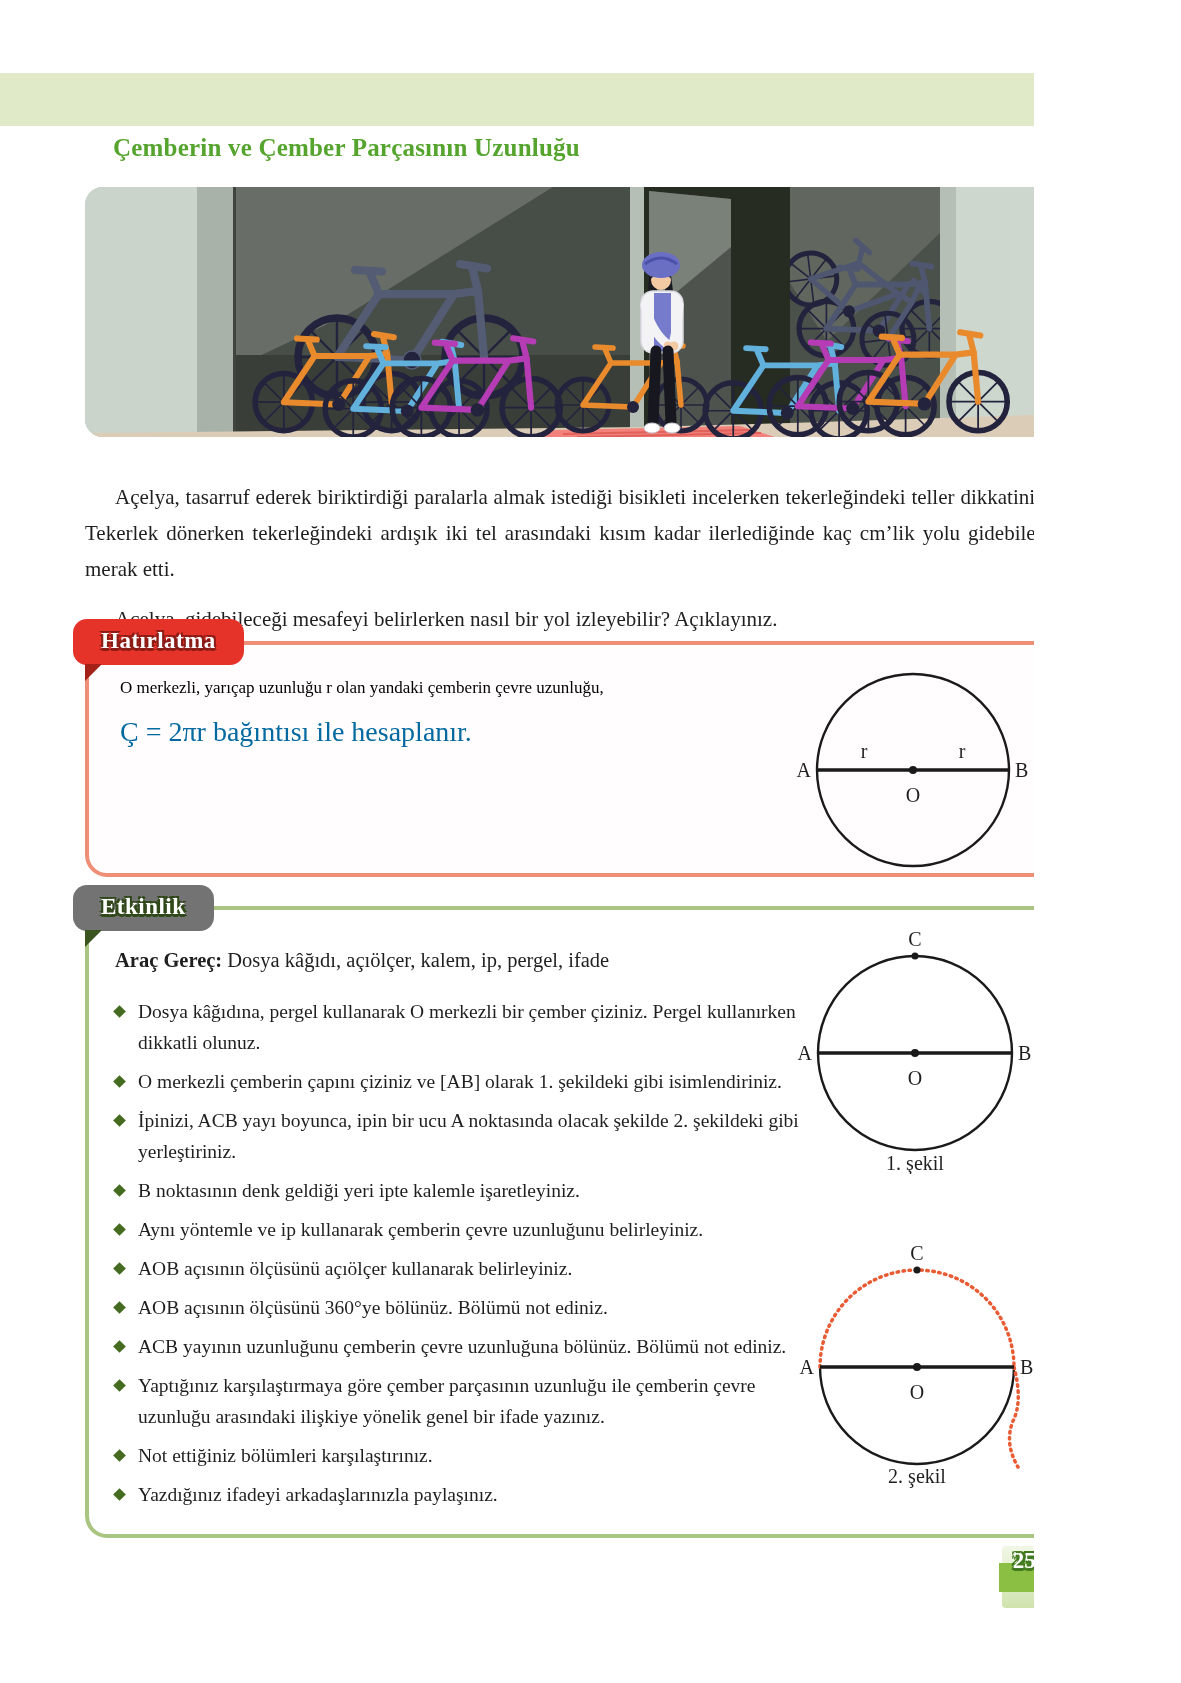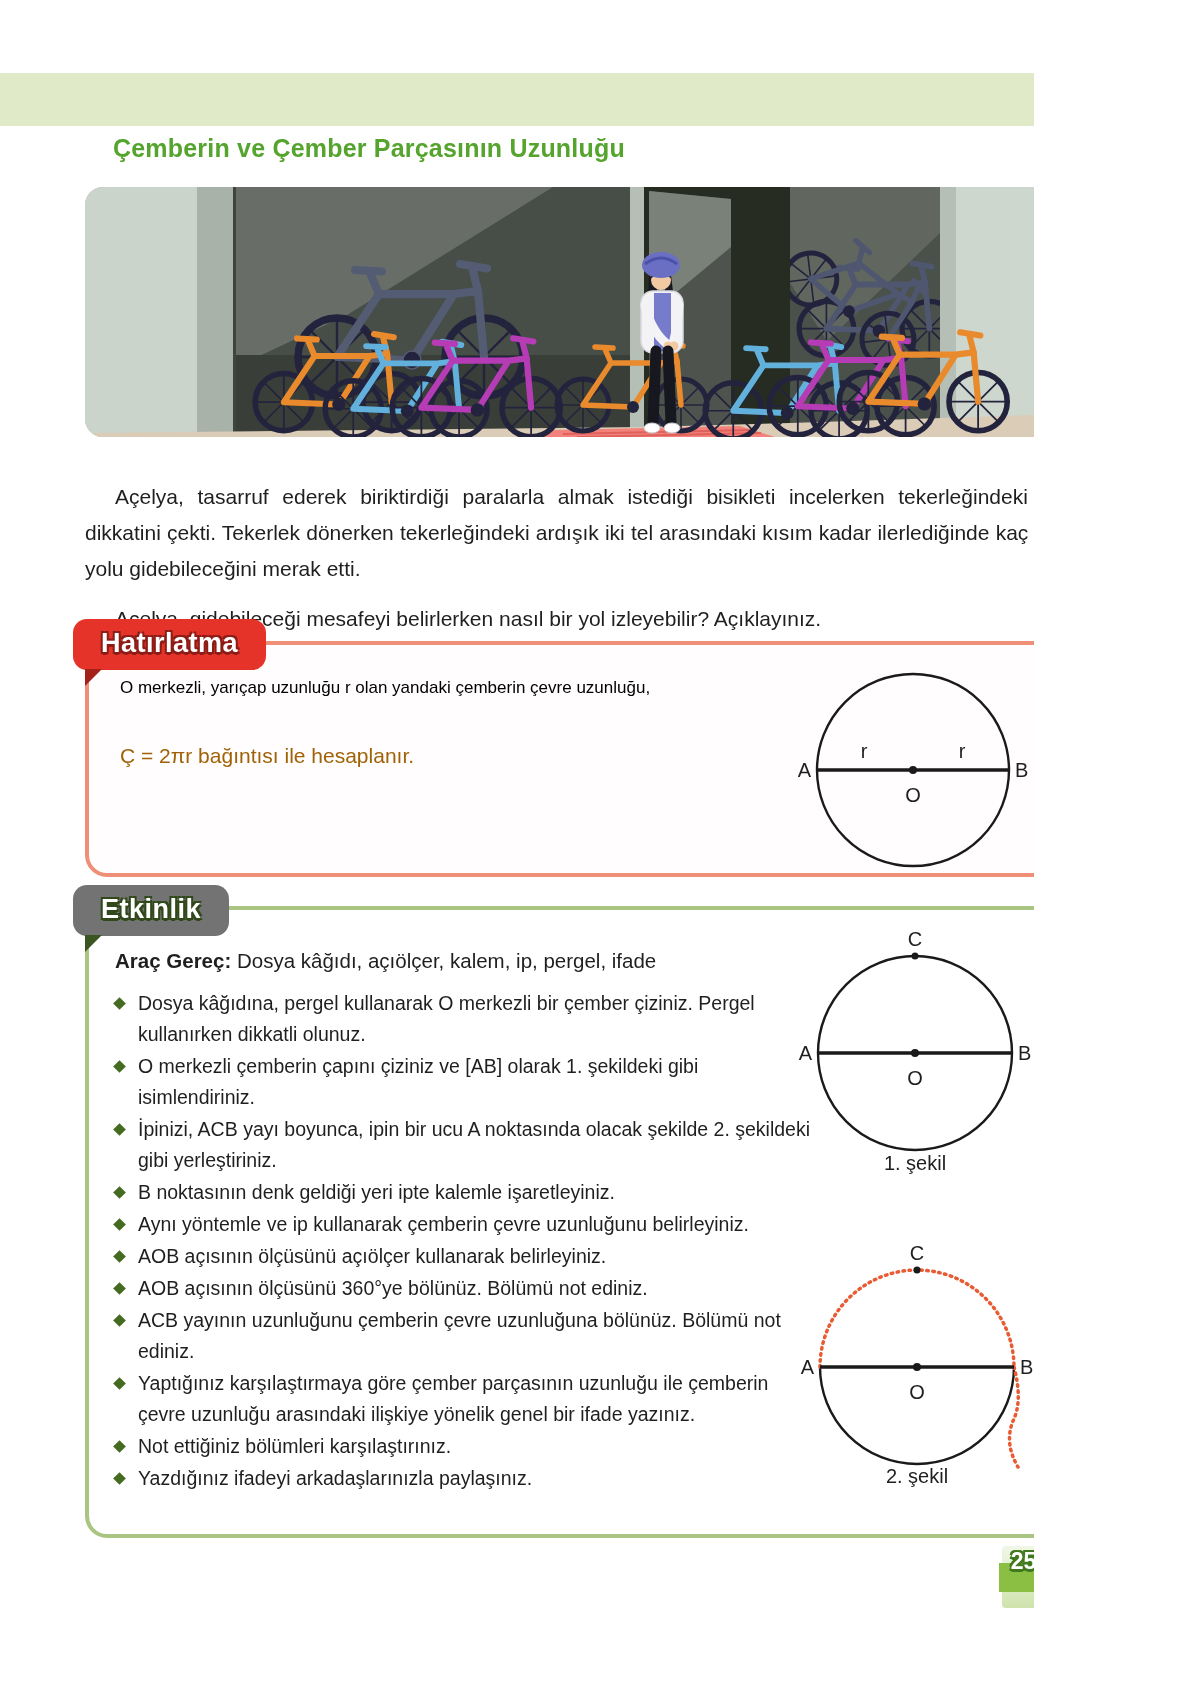--- a/index.html
+++ b/index.html
@@ -1,52 +1,52 @@
 <!DOCTYPE html>
 <html><head>
 <meta charset="utf-8">
 <style>
   html,body{margin:0;padding:0;background:#fff;}
   #page{position:relative;width:1034px;height:1683px;background:#ffffff;
-        font-family:Liberation Sans, sans-serif;color:#222;overflow:hidden;}
+        font-family:Liberation Serif, serif;color:#222;overflow:hidden;}
   .abs{position:absolute;}
 
   
   .top-bar{left:0;top:73px;width:1040px;height:53px;background:#e0eac9;}
   .top-bar-cap{left:1037px;top:73px;width:26px;height:53px;background:#57982b;border-radius:0 14px 14px 0;}
 
   .title{left:113px;top:134px;font-size:25px;font-weight:bold;color:#55a42e;letter-spacing:.2px;}
 
   .illustration{left:85px;top:187px;width:1009px;height:250px;border-radius:18px;overflow:hidden;}
 
   .p1{left:85px;top:458px;width:1002px;font-size:21px;line-height:36px;text-align:justify;text-indent:30px;color:#1f1f1f;}
   .p2{left:85px;top:586px;width:1002px;font-size:21px;text-indent:30px;color:#1f1f1f;}
 
   .box{border-radius:22px;background:#fffdfd;box-sizing:border-box;}
   .hat-box{left:85px;top:641px;width:1010px;height:236px;border:4px solid #ef8f77;}
   .etk-box{left:85px;top:906px;width:1010px;height:632px;border:4px solid #aac481;background:#fff;}
 
-  .badge{position:absolute;color:#fff;font-weight:bold;font-size:27px;padding:9px 28px 11px;border-radius:14px;letter-spacing:.5px;}
+  .badge{position:absolute;color:#fff;font-weight:bold;font-size:23px;padding:9px 28px 11px;border-radius:14px;letter-spacing:.5px;}
   .hat-badge{left:73px;top:619px;background:#e6332a;
     text-shadow:-2px -2px 0 #8c1d16,2px -2px 0 #8c1d16,-2px 2px 0 #8c1d16,2px 2px 0 #8c1d16,0 3px 0 #8c1d16;}
   .hat-badge::after{content:'';position:absolute;left:12px;bottom:-16px;width:0;height:0;
     border-top:17px solid #a32119;border-right:17px solid transparent;}
   .etk-badge{left:73px;top:885px;background:#737373;
     text-shadow:-2px -2px 0 #31491a,2px -2px 0 #31491a,-2px 2px 0 #31491a,2px 2px 0 #31491a,0 3px 0 #31491a;}
   .etk-badge::after{content:'';position:absolute;left:12px;bottom:-16px;width:0;height:0;
     border-top:17px solid #3b5520;border-right:17px solid transparent;}
 
   .hat-line1{left:120px;top:678px;font-size:17px;color:#000000;}
-  .hat-line2{left:120px;top:716px;font-size:21px;color:#a16207;margin-top:28px;}
+  .hat-line2{left:120px;top:716px;font-size:28px;color:#0369a1;}
 
   .materials{left:115px;top:949px;width:950px;font-size:20.5px;color:#1f1f1f;}
   .materials b{font-weight:bold;}
 
   .items{left:115px;top:988px;width:965px;list-style:none;margin:0;padding:0;}
-  .items li{display:flex;gap:14px;font-size:19.5px;line-height:31px;margin-bottom:1px;color:#1f1f1f;}
+  .items li{display:flex;gap:14px;font-size:19.5px;line-height:31px;margin-bottom:1px;color:#1f1f1f;margin-top:8px;}
   .items li .txt{max-width:676px;}
   .items li.wide .txt{max-width:935px;}
   .diamond{width:9px;height:9px;background:#456b21;transform:rotate(45deg);margin-top:11px;flex:none;}
 
   .fig-label{font-size:20px;fill:#1f1f1f;}
   .fig-caption{font-size:20px;fill:#1f1f1f;}
 
   
   .page-badge{left:999px;top:1546px;width:74px;height:62px;}
   .page-ribbon{position:absolute;left:3px;right:7px;top:0;bottom:0;border-radius:4px;

